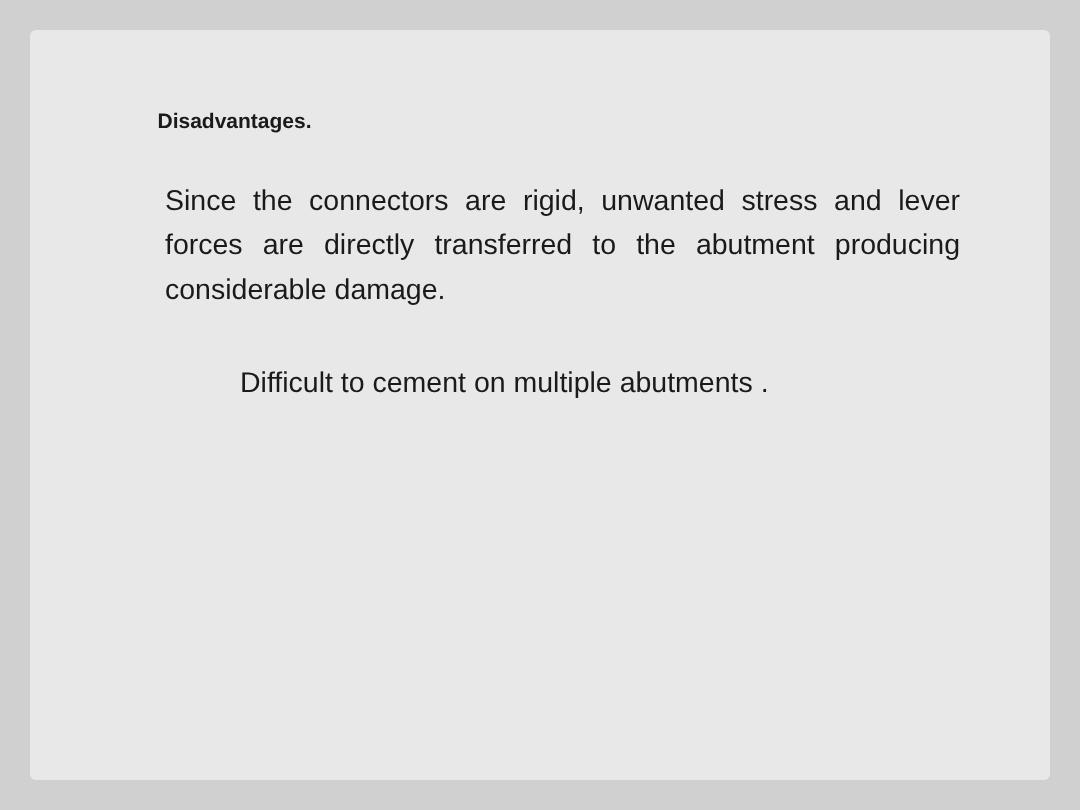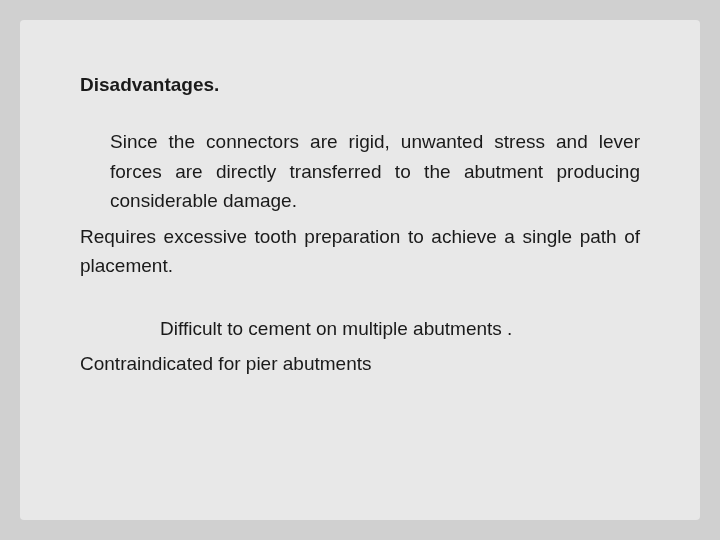--- a/index.html
+++ b/index.html
@@ -30,22 +30,23 @@
     }
 
     .content {
       font-size: 19px;
       color: #1a1a1a;
       line-height: 1.55;
     }
 
     .heading {
       font-weight: bold;
-      font-size: 19px;
+      font-size: 14px;
       margin-bottom: 2px;
+      margin-left: 25px;
     }
 
     .paragraph {
       margin-bottom: 6px;
       text-align: justify;
     }
 
     .indent-1 {
       padding-left: 30px;
       margin-top: 28px;
@@ -58,23 +59,17 @@
   </style>
 </head>
 <body>
 
 <div class="slide">
   <div class="content">
     <div class="heading">Disadvantages.</div>
     <div class="paragraph indent-1">
       Since the connectors are rigid, unwanted stress and lever forces are directly transferred to the abutment producing considerable damage.
     </div>
-    <div class="paragraph">
-      Requires excessive tooth preparation to achieve a single path of placement.
-    </div>
     <div class="paragraph indent-2">
       Difficult to cement on multiple abutments .
-    </div>
-    <div class="paragraph">
-      Contraindicated for pier abutments
     </div>
   </div>
 </div>
 
 </body></html>

